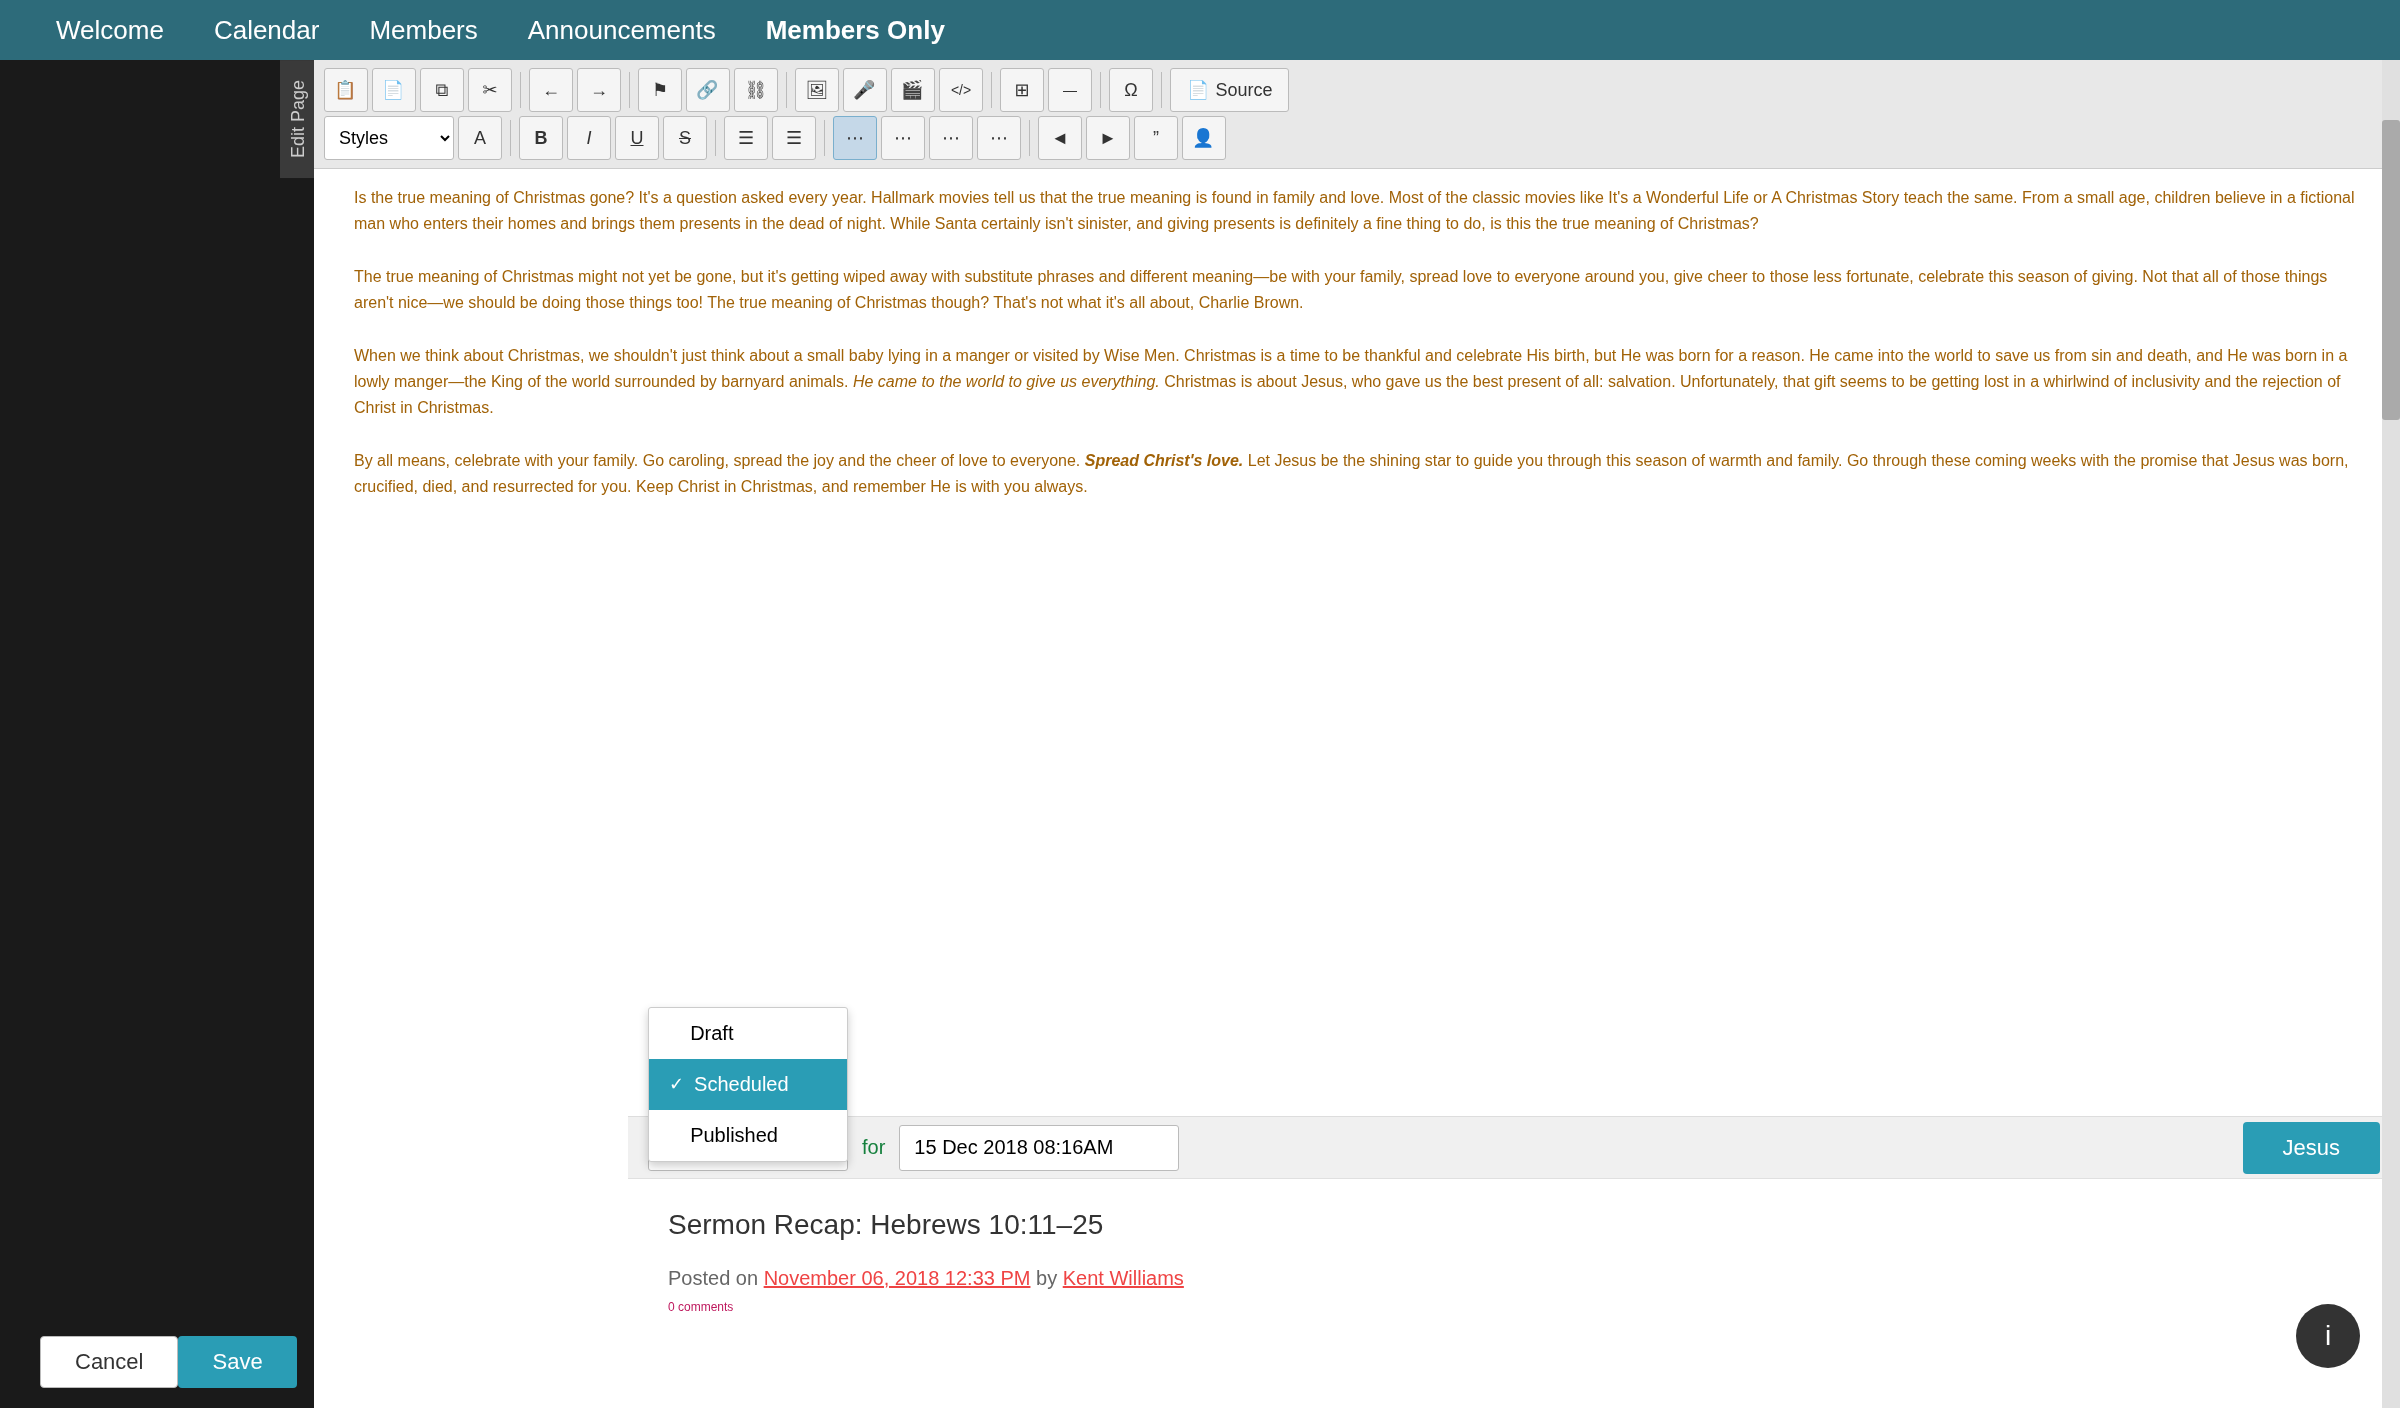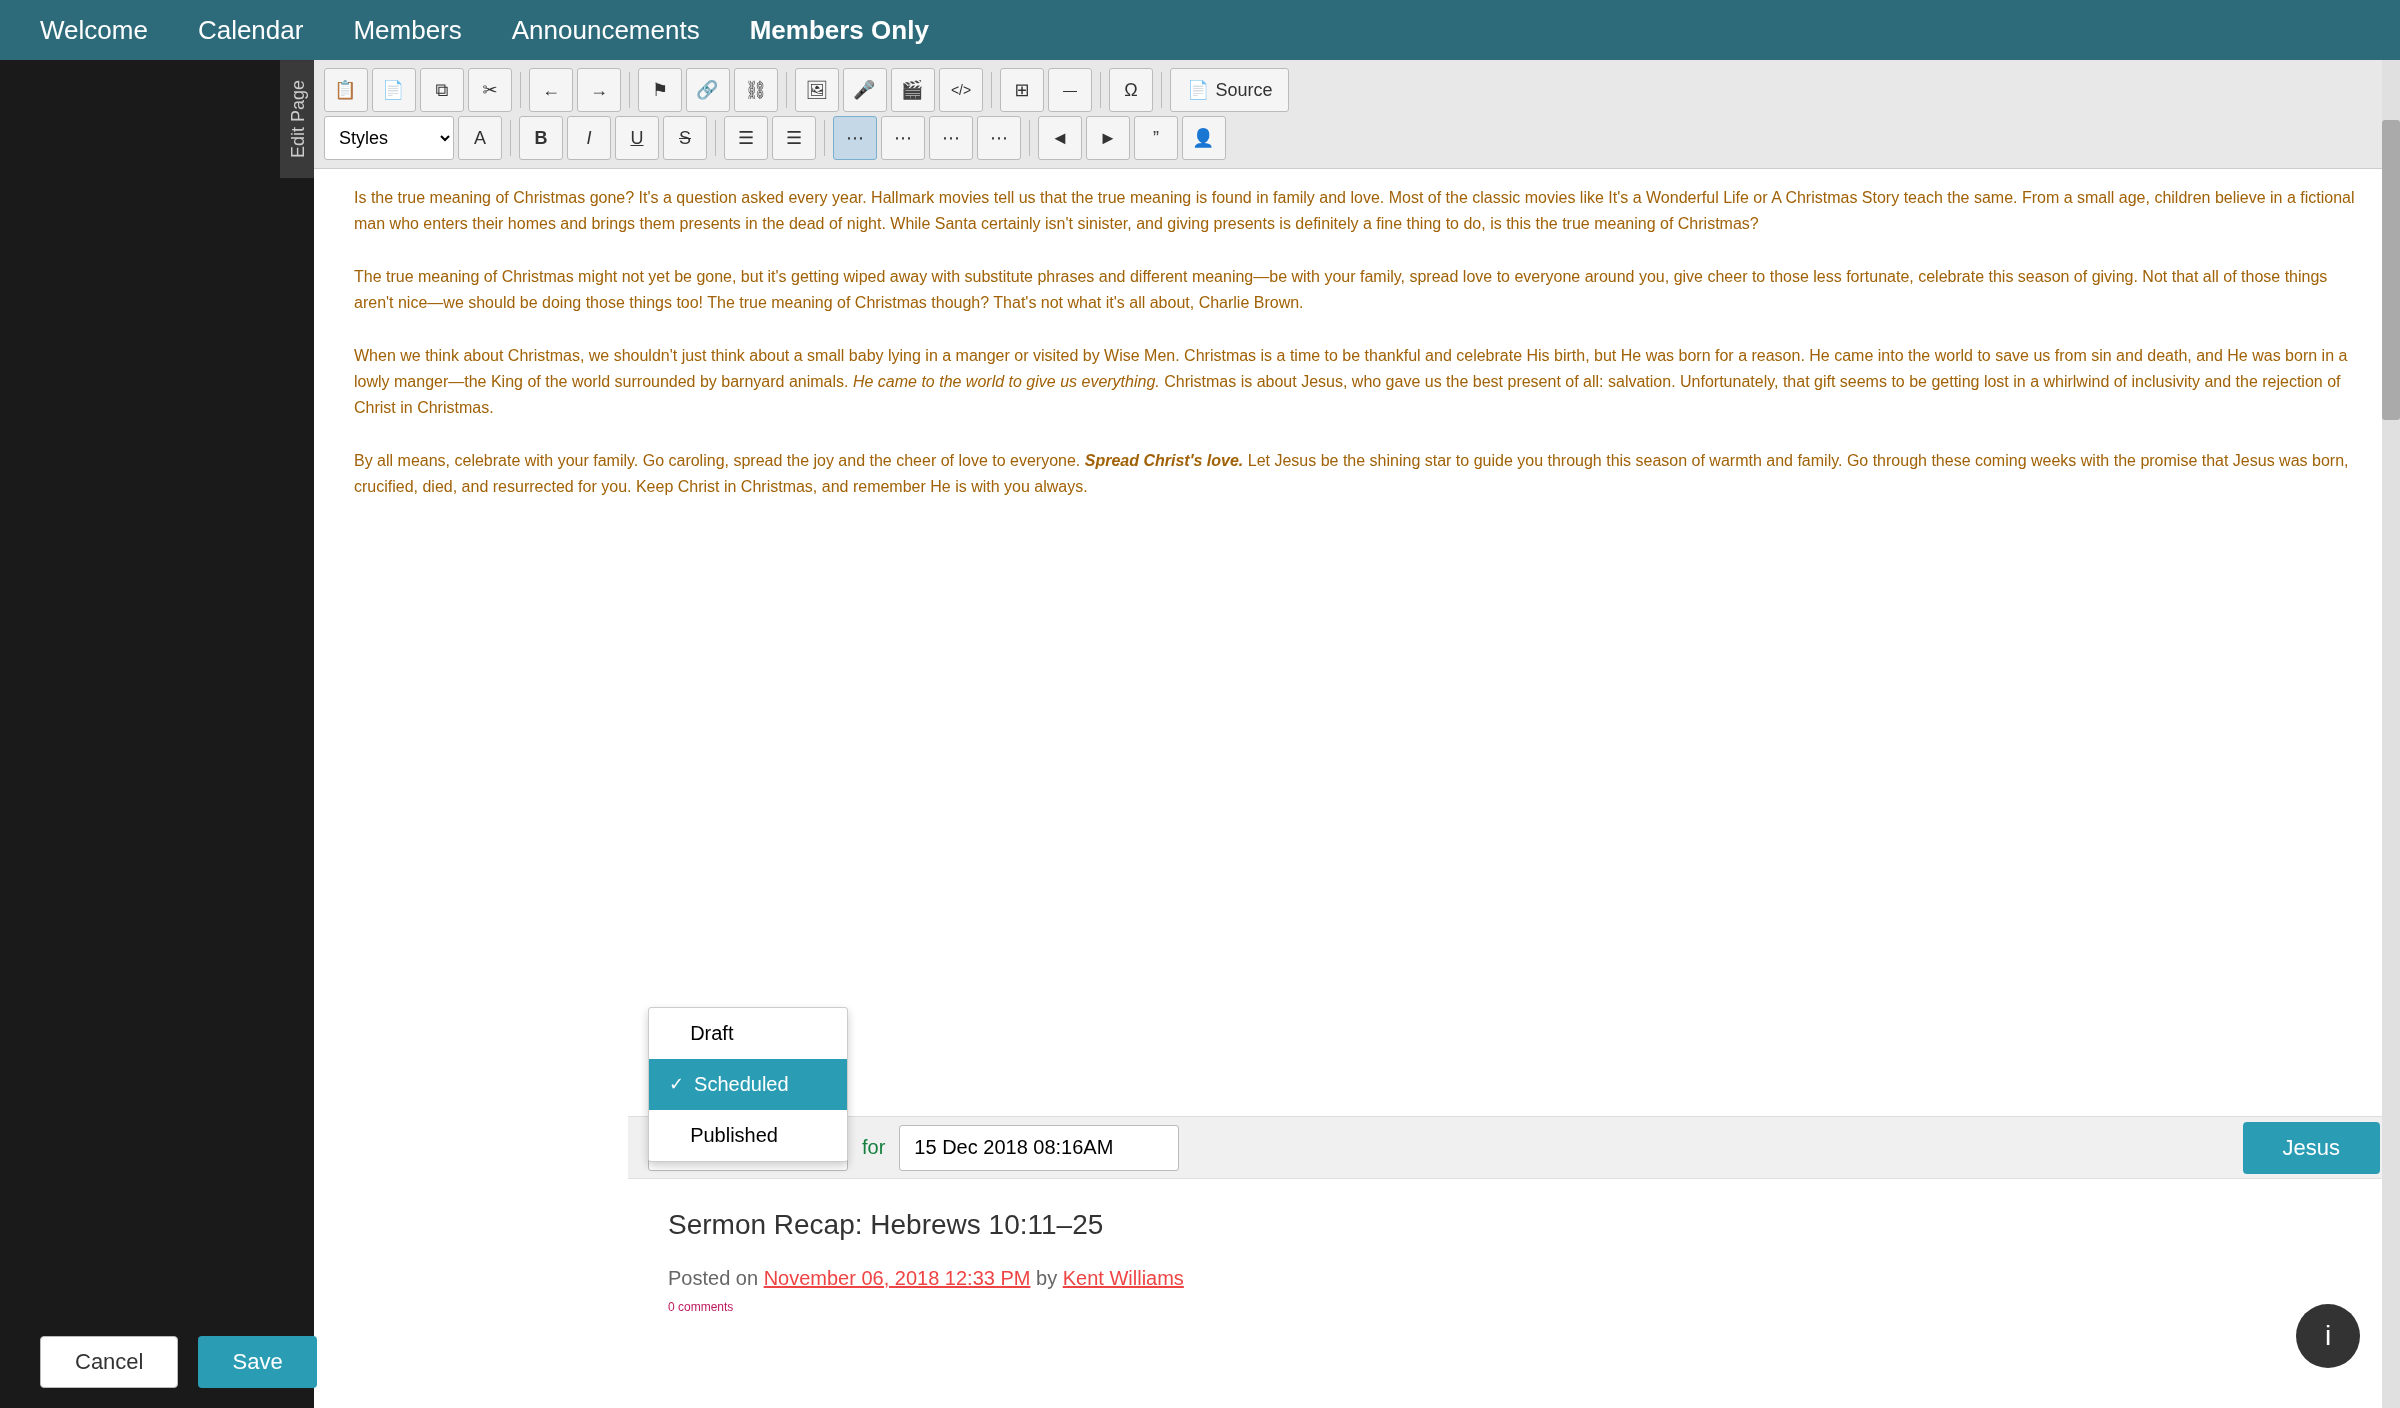--- a/index.html
+++ b/index.html
@@ -4,21 +4,21 @@
   <style>
     * { box-sizing: border-box; margin: 0; padding: 0; }
     body { font-family: Arial, sans-serif; background: #1a1a1a; width: 2400px; height: 1408px; overflow: hidden; position: relative; }
 
     
     .nav-bar {
       background: #2d6b7a;
       height: 60px;
       display: flex;
       align-items: center;
-      padding: 0 40px;
+      padding: 0 56px;
       position: absolute;
       top: 0;
       left: 0;
       right: 0;
     }
     .nav-bar a {
       color: #fff;
       text-decoration: none;
       font-size: 26px;
       margin-right: 50px;
@@ -241,21 +241,20 @@
       font-size: 28px;
       cursor: pointer;
     }
 
     
     .action-bar {
       position: absolute;
       bottom: 20px;
       left: 40px;
       display: flex;
-      gap: 20px;
     }
     .cancel-btn {
       background: #fff;
       border: 1px solid #bbb;
       border-radius: 4px;
       height: 52px;
       padding: 0 34px;
       font-size: 22px;
       cursor: pointer;
       color: #333;

